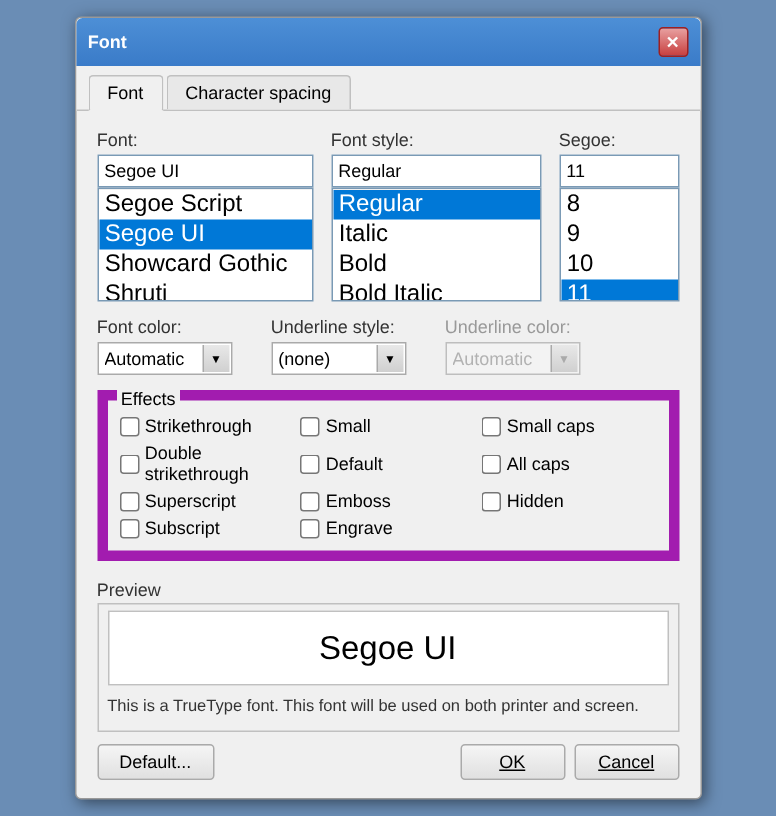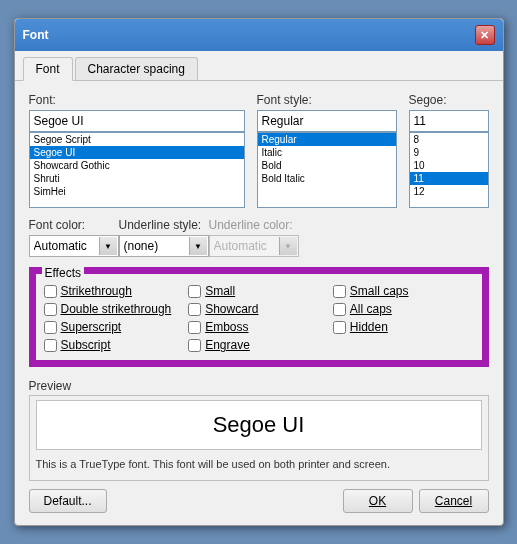--- a/index.html
+++ b/index.html
@@ -9,21 +9,21 @@
       background: #6a8db5;
       display: flex;
       align-items: center;
       justify-content: center;
       width: 517px;
       height: 544px;
       overflow: hidden;
     }
 
     .dialog {
-      width: 490px;
+      width: 418px;
       background: #f0f0f0;
       border: 1px solid #999;
       border-radius: 4px;
       box-shadow: 2px 2px 10px rgba(0,0,0,0.5);
     }
 
     .title-bar {
       background: linear-gradient(to bottom, #4d8fd6 0%, #3a7bc8 100%);
       padding: 6px 8px;
       display: flex;
@@ -117,33 +117,33 @@
       border: 1px solid #7a9ab5;
       background: white;
       height: 76px;
       overflow-y: scroll;
       position: relative;
       margin-top: 0;
     }
 
     .listbox-item {
       padding: 1px 4px;
-      font-size: 10px;
+      font-size: 16px;
       cursor: pointer;
       white-space: nowrap;
     }
 
     .listbox-item.selected {
       background: #0078d7;
       color: white;
     }
 
     .row-section {
       display: flex;
-      gap: 0;
+      gap: 26px;
       margin-bottom: 10px;
       align-items: flex-start;
     }
 
     .row-field {
       display: flex;
       flex-direction: column;
     }
 
     .select-wrapper {
@@ -206,21 +206,20 @@
       grid-template-columns: 1fr 1fr 1fr;
       gap: 4px;
       margin-top: 4px;
     }
 
     .checkbox-item {
       display: flex;
       align-items: center;
       gap: 4px;
       font-size: 12px;
-      text-decoration: underline;
     }
 
     .checkbox-item input[type="checkbox"] {
       width: 13px;
       height: 13px;
     }
 
     .preview-label {
       font-size: 12px;
       padding: 2px 0;
@@ -395,21 +394,21 @@
         <div class="checkbox-item">
           <input type="checkbox" style="">
           <label>Small caps</label>
         </div>
         <div class="checkbox-item">
           <input type="checkbox" style="">
           <label>Double strikethrough</label>
         </div>
         <div class="checkbox-item">
           <input type="checkbox" style="">
-          <label>Showcard</label>
+          <label>Default</label>
         </div>
         <div class="checkbox-item">
           <input type="checkbox" style="">
           <label>All caps</label>
         </div>
         <div class="checkbox-item">
           <input type="checkbox" style="">
           <label>Superscript</label>
         </div>
         <div class="checkbox-item">

